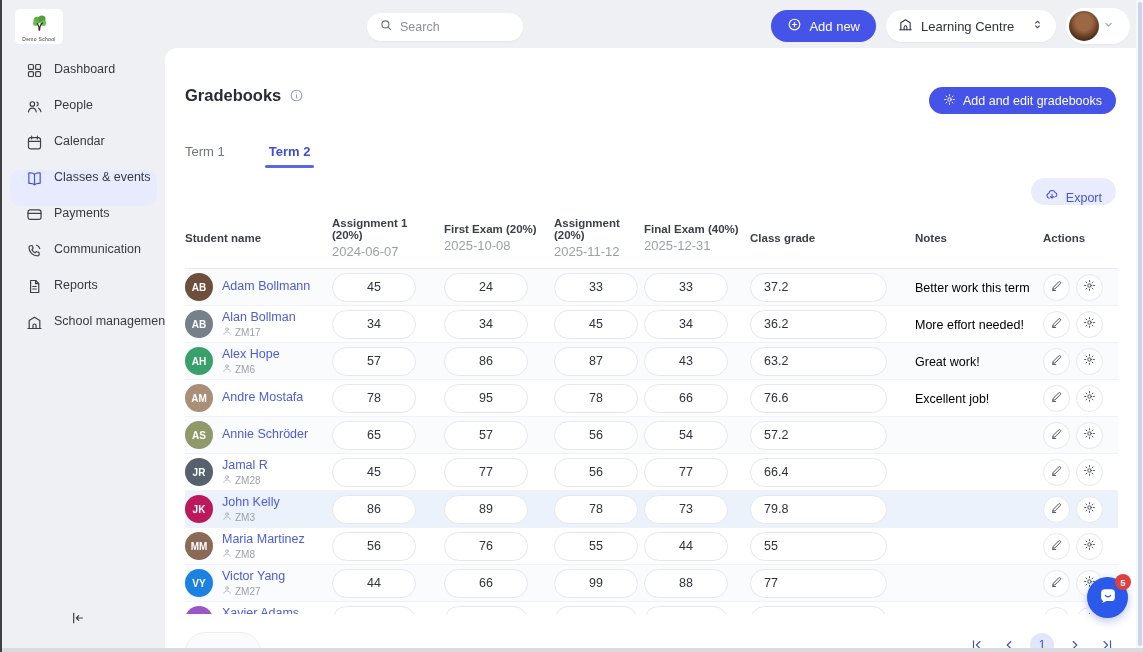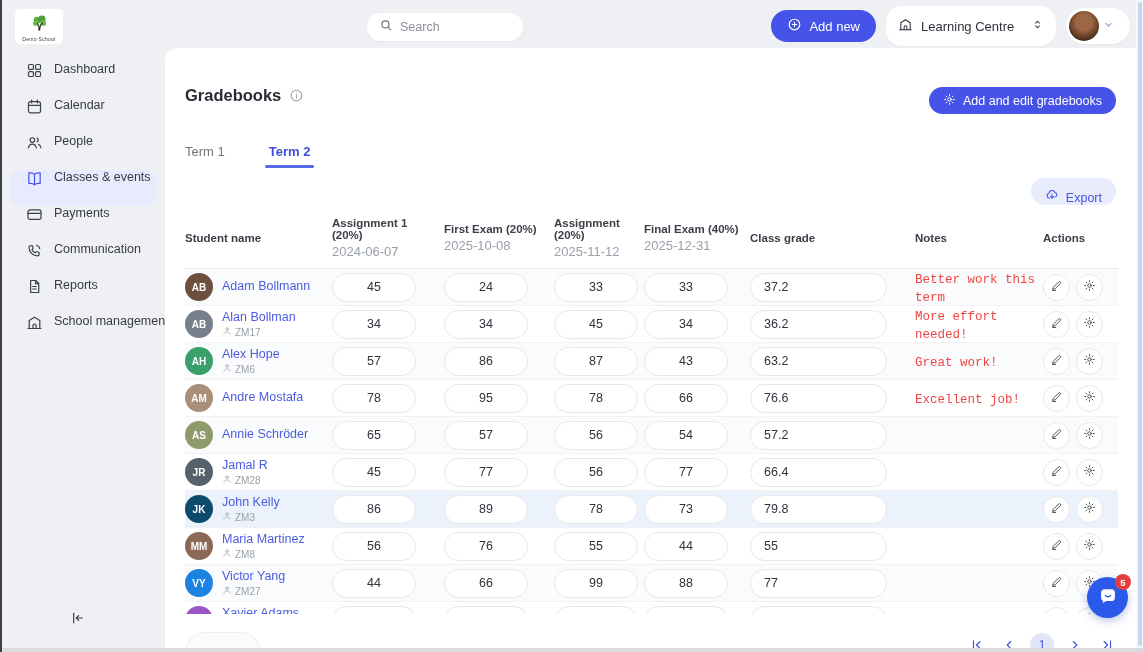--- a/index.html
+++ b/index.html
@@ -21,21 +21,21 @@
                  box-shadow:0 1px 2px rgba(20,30,60,.04); }
   .search-pill svg { color:#6d7480; flex:none; }
   .search-pill input { border:none; outline:none; background:transparent; width:100px;
                  font-size:12.5px; color:#3a3f47; font-family:inherit; }
   .search-pill input::placeholder { color:#8a8f99; }
   .topbar-right { position:absolute; right:13px; top:8px; height:36px; display:flex;
                  align-items:center; gap:10px; }
   .btn-addnew { height:32px; border-radius:16px; background:var(--primary,#4553e8); color:#fff;
                 border:none; display:flex; align-items:center; gap:7px; padding:0 16px;
                 font-size:13px; font-family:inherit; cursor:pointer; }
-  .org-select { height:40px; min-width:170px; border-radius:16px; background:#fff; display:flex;
+  .org-select { height:32px; min-width:170px; border-radius:16px; background:#fff; display:flex;
                 align-items:center; gap:8px; padding:16px 12px; font-size:13px; color:#2e323a;
                 cursor:pointer; box-shadow:0 1px 2px rgba(20,30,60,.04); }
   .org-select .chev { margin-left:auto; color:#4a4f58; }
   .user-pill { height:36px; width:64px; border-radius:18px; background:#fff; display:flex;
                align-items:center; padding:0 6px 0 3px; gap:3px; cursor:pointer;
                box-shadow:0 1px 2px rgba(20,30,60,.04); }
   .user-avatar { width:30px; height:30px; border-radius:50%;
                background:radial-gradient(circle at 50% 38%, #9c6745 0 34%, #6b4227 58%, #3d2717 78%);
                flex:none; }
   .user-pill .chev { color:#97a0d8; }
@@ -85,21 +85,21 @@
   tbody tr.hl { background:#ecf2fb !important; }
   .stud { display:flex; align-items:center; gap:9px; }
   .stud-avatar { width:28px; height:28px; border-radius:50%; flex:none; display:flex;
           align-items:center; justify-content:center; color:#fff; font-size:10px; font-weight:bold; }
   .stud-name { font-size:12.5px; color:var(--link,#4a5ce0); cursor:pointer; line-height:1.25; }
   .stud-id { display:flex; align-items:center; gap:3px; color:#9aa1aa; font-size:10px; margin-top:1px; }
   .grade-input { width:84px; height:29px; border:1px solid #e5e7ec; border-radius:15px;
           background:#fff; text-align:center; font-size:12.5px; color:#2f333b;
           font-family:inherit; outline:none; }
   .cg-input { width:137px; text-align:left; padding-left:13px; }
-  .note-text { font-size:12.5px; color:#ef4444;font-family:Liberation Mono, monospace; }
+  .note-text { font-size:12.5px; color:#000000; }
   .act-wrap { display:flex; gap:6px; }
   .act-btn { width:27px; height:27px; border-radius:50%; border:1px solid #e6e8ec; background:#fff;
           display:flex; align-items:center; justify-content:center; color:#43484f; cursor:pointer; }
 
   
   .card-footer { position:absolute; left:0; right:0; bottom:0; height:34px; background:#fff; }
   .footer-pill { position:absolute; left:20px; bottom:-24px; width:76px; height:40px;
           border-radius:20px; border:1px solid #ecedef; background:#fbfbfc; cursor:pointer; }
   .pager { position:absolute; right:18px; bottom:-9px; display:flex; align-items:center; gap:10px;
           color:#4052d8; }
@@ -197,35 +197,35 @@
               <rect x="13.5" y="3.5" width="7" height="7" rx="1.8"></rect>
               <rect x="3.5" y="13.5" width="7" height="7" rx="1.8"></rect>
               <rect x="13.5" y="13.5" width="7" height="7" rx="1.8"></rect>
             </svg>
           </span>
           <span class="nav-label">Dashboard</span>
         </div>
         <div class="nav-item">
           <span class="nav-ic">
             <svg width="17" height="17" viewBox="0 0 24 24" fill="none" stroke="currentColor" stroke-width="1.7" stroke-linecap="round" stroke-linejoin="round">
-              <rect x="3.5" y="5" width="17" height="16" rx="3"></rect>
-              <path d="M8 3v4M16 3v4M3.5 10.5h17"></path>
+              <circle cx="9" cy="8.5" r="3.2"></circle>
+              <path d="M3.5 19.5c.6-3.4 2.8-5.3 5.5-5.3s4.9 1.9 5.5 5.3"></path>
+              <path d="M15.5 5.8a3 3 0 0 1 0 5.4M17.8 14.6c1.8.8 2.9 2.4 3.2 4.6"></path>
             </svg>
           </span>
-          <span class="nav-label">Calendar</span>
+          <span class="nav-label">People</span>
         </div>
         <div class="nav-item">
           <span class="nav-ic">
             <svg width="17" height="17" viewBox="0 0 24 24" fill="none" stroke="currentColor" stroke-width="1.7" stroke-linecap="round" stroke-linejoin="round">
-              <circle cx="9" cy="8.5" r="3.2"></circle>
-              <path d="M3.5 19.5c.6-3.4 2.8-5.3 5.5-5.3s4.9 1.9 5.5 5.3"></path>
-              <path d="M15.5 5.8a3 3 0 0 1 0 5.4M17.8 14.6c1.8.8 2.9 2.4 3.2 4.6"></path>
+              <rect x="3.5" y="5" width="17" height="16" rx="3"></rect>
+              <path d="M8 3v4M16 3v4M3.5 10.5h17"></path>
             </svg>
           </span>
-          <span class="nav-label">People</span>
+          <span class="nav-label">Calendar</span>
         </div>
         <div class="nav-item active">
           <span class="nav-ic">
             <svg width="17" height="17" viewBox="0 0 24 24" fill="none" stroke="currentColor" stroke-width="1.7" stroke-linecap="round" stroke-linejoin="round">
               <path d="M12 6.2C10.6 4.9 8.7 4.2 6.2 4.2H4v14.6h2.2c2.5 0 4.4.7 5.8 2 1.4-1.3 3.3-2 5.8-2H20V4.2h-2.2c-2.5 0-4.4.7-5.8 2z"></path>
               <path d="M12 6.2v14.6"></path>
             </svg>
           </span>
           <span class="nav-label">Classes &amp; events</span>
         </div>
@@ -570,21 +570,21 @@
                       <circle cx="12" cy="12" r="3.2"></circle>
                       <path d="M12 3v2.2M12 18.8V21M3 12h2.2M18.8 12H21M5.6 5.6l1.6 1.6M16.8 16.8l1.6 1.6M18.4 5.6l-1.6 1.6M7.2 16.8l-1.6 1.6"></path>
                     </svg></span>
                 </button>
               </div>
             </td>
           </tr>
           <tr class="hl">
             <td>
               <div class="stud">
-                <span class="stud-avatar" style="background: #0c4a6e;">JK</span>
+                <span class="stud-avatar" style="background: #be185d;">JK</span>
                 <div>
                   <div class="stud-name">John Kelly</div>
                   <div class="stud-id">
                     <span><svg width="10" height="10" viewBox="0 0 24 24" fill="none" stroke="currentColor" stroke-width="1.7" stroke-linecap="round" stroke-linejoin="round">
                         <circle cx="12" cy="7.5" r="3.2"></circle>
                         <path d="M4.5 20c.8-3.8 3.6-5.8 7.5-5.8s6.7 2 7.5 5.8"></path>
                       </svg></span>
                     <span>ZM3</span>
                   </div>
                 </div>

